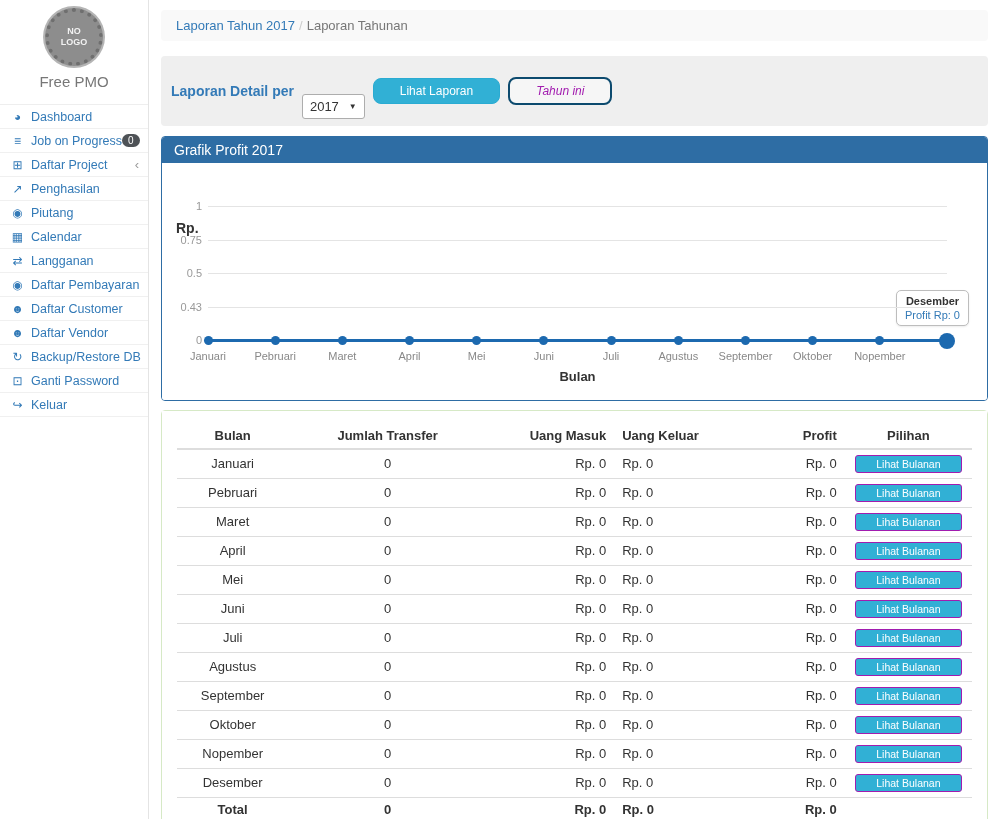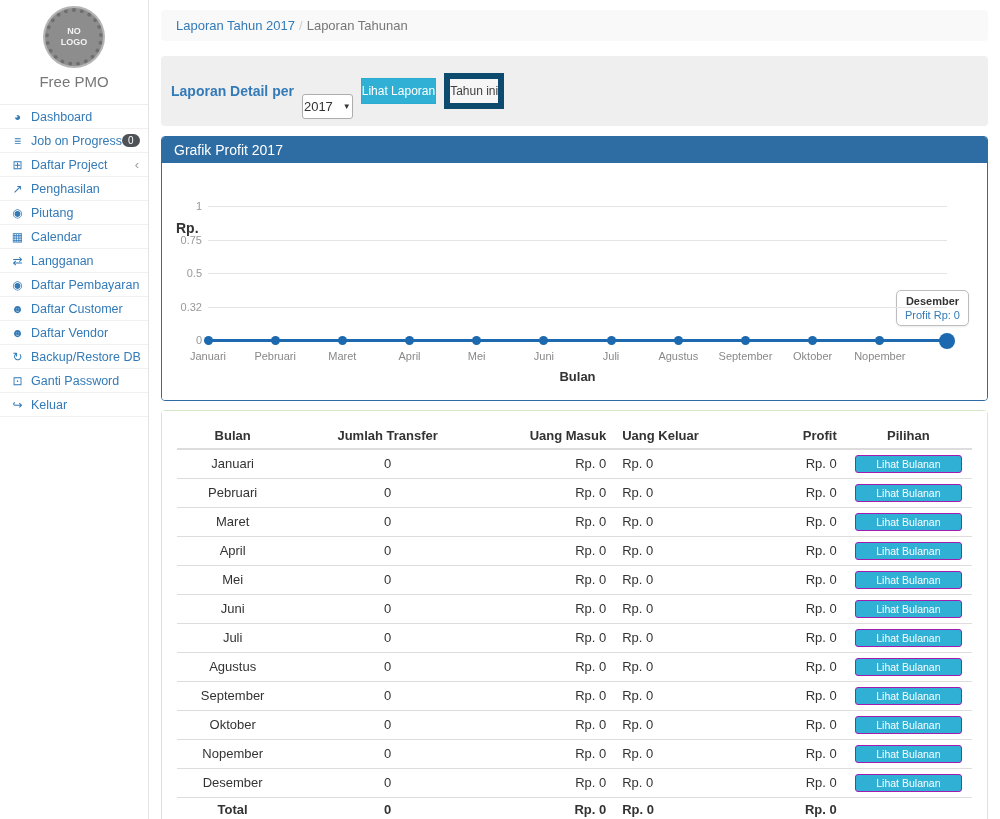--- a/index.html
+++ b/index.html
@@ -26,25 +26,25 @@
   
   .content { flex:1; padding:10px 12px 0; background:#fff; }
   .breadcrumb { background:#f9f9f9; border-radius:4px; padding:8px 15px; font-size:13px; color:#777; margin-bottom:15px; }
   .breadcrumb a { color:#337ab7; text-decoration:none; }
   .breadcrumb .sep { color:#ccc; margin:0 4px; }
 
   .toolbar { background:#efefef; border-radius:4px; padding:7px 10px; margin-bottom:10px;
              display:flex; align-items:center; gap:8px; }
   .toolbar-label { color:#337ab7; font-weight:bold; font-size:14px; }
   .year-select { background:#fff; border:1px solid #adadad; border-radius:3px; font-size:13px; color:#333;
-                 padding:4px 1px; display:flex; align-items:center; gap:10px; cursor:pointer;margin-top:31px; }
+                 padding:4px 7px; display:flex; align-items:center; gap:10px; cursor:pointer;margin-top:31px; }
   .year-select .caret { font-size:8px; color:#333; }
-  .btn { font-size:12px; border-radius:0; padding:5px 0; cursor:pointer; line-height:1.2; }
+  .btn { font-size:12px; border-radius:8px; padding:5px 26px; cursor:pointer; line-height:1.2; }
   .btn-info { background:#31b0d5; border:1px solid #2aabd2; color:#fff; }
-  .btn-default { background:#f6f6f6; border:6px solid #0c4a6e; color:#404040; }
+  .btn-default { background:#f6f6f6; border:2px solid #0c4a6e; color:#a21caf;font-style:italic; }
 
   
   .panel { border-radius:4px; margin-bottom:9px; }
   .panel-primary { border:1px solid #2e6da4; }
   .panel-heading-blue { background:#2e6da4; color:#fff; font-size:14px; padding:5px 12px; border-radius:3px 3px 0 0; }
   .chart-body { position:relative; height:237px; background:#fff; border-radius:0 0 3px 3px; overflow:hidden; }
   .y-axis-title { position:absolute; left:14px; top:9px; font-weight:bold; font-size:14px; color:#333;margin-top:48px; }
   .ytick { position:absolute; left:0; width:40px; text-align:right; font-size:11px; color:#999; }
   .gridline { position:absolute; height:1px; background:#e4e4e4; }
   .series-line { position:absolute; height:3px; background:#1c69af; }
@@ -169,21 +169,21 @@
           <div class="tt-title">Desember</div>
           <div class="tt-text">Profit Rp: 0</div>
         </div>
       <div class="gridline" style="left: 46px; width: 739px; top: 43px;"></div>
           <div class="ytick" style="top: 37px;">1</div>
           <div class="gridline" style="left: 46px; width: 739px; top: 76.5px;"></div>
           <div class="ytick" style="top: 70.5px;">0.75</div>
           <div class="gridline" style="left: 46px; width: 739px; top: 110px;"></div>
           <div class="ytick" style="top: 104px; text-align: right;">0.5</div>
           <div class="gridline" style="left: 46px; width: 739px; top: 143.5px;"></div>
-          <div class="ytick" style="top: 137.5px;">0.32</div>
+          <div class="ytick" style="top: 137.5px;">0.43</div>
           <div class="gridline" style="left: 46px; width: 739px; top: 177px;"></div>
           <div class="ytick" style="top: 171px;">0</div>
           <div class="series-line" style="left: 46px; width: 739px; top: 176px; background: rgb(28, 105, 175);"></div>
           <div class="dot" style="left: 41.5px; top: 173px; width: 9px; height: 9px; background: rgb(28, 105, 175);"></div>
           <div class="xtick" style="left: 14px; top: 187px;">Januari</div>
           <div class="dot" style="left: 108.682px; top: 173px; width: 9px; height: 9px; background: rgb(28, 105, 175);"></div>
           <div class="xtick" style="left: 81.1818px; top: 187px;">Pebruari</div>
           <div class="dot" style="left: 175.864px; top: 173px; width: 9px; height: 9px; background: rgb(28, 105, 175);"></div>
           <div class="xtick" style="left: 148.364px; top: 187px;">Maret</div>
           <div class="dot" style="left: 243.045px; top: 173px; width: 9px; height: 9px; background: rgb(28, 105, 175);"></div>

